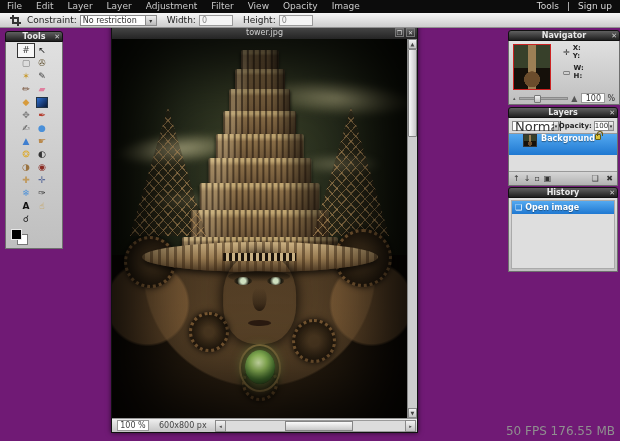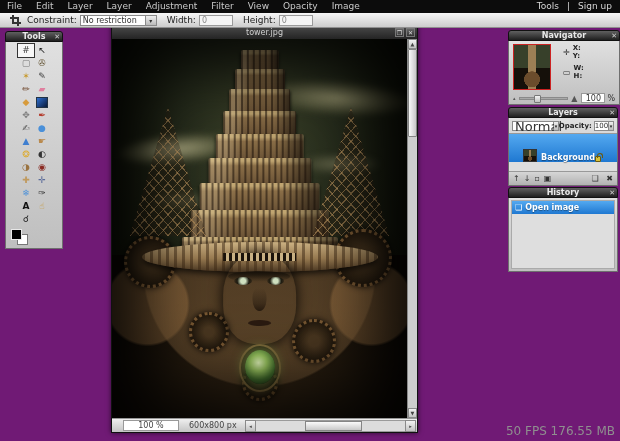--- a/index.html
+++ b/index.html
@@ -50,21 +50,21 @@
   .dtitle { height:13px; background:linear-gradient(#4a4a4a,#242424); color:#cfcfcf; font-size:8px; text-align:center; line-height:13px; position:relative; flex:0 0 13px; }
   .dbtns { position:absolute; right:2px; top:2px; display:flex; gap:2px; }
   .dbtn { width:9px; height:9px; background:linear-gradient(#666,#333); border:1px solid #777; color:#ddd; font-size:6px; line-height:7px; text-align:center; cursor:pointer; }
   .dmain { flex:1; display:flex; min-height:0; }
   .canvas { position:relative; flex:1; overflow:hidden; background:#050505; }
   .vscroll { flex:0 0 10px; background:#cdcdcd; border-left:1px solid #8a8a8a; display:flex; flex-direction:column; }
   .sbtn { height:10px; background:linear-gradient(#f2f2f2,#c2c2c2); border:1px solid #8a8a8a; font-size:5px; text-align:center; line-height:9px; color:#444; cursor:pointer; }
   .vtrack { flex:1; position:relative; }
   .vthumb { position:absolute; top:0; left:0; right:0; height:88px; background:linear-gradient(90deg,#fafafa,#c8c8c8); border:1px solid #858585; border-radius:1px; cursor:grab; }
   .dbottom { flex:0 0 14px; background:linear-gradient(#efefef,#c4c4c4); border-top:1px solid #979797; display:flex; align-items:center; font-size:8px; color:#444; }
-  .zoombox { width:56px; height:11px; background:#fff; border:1px solid #999; margin-left:11px; text-align:center; line-height:10px; }
+  .zoombox { width:32px; height:11px; background:#fff; border:1px solid #999; margin-left:5px; text-align:center; line-height:10px; }
   .dims { width:66px; padding-left:10px; }
   .hscroll { flex:1; height:12px; display:flex; align-items:stretch; margin-right:1px; }
   .hbtn { width:11px; background:linear-gradient(#f2f2f2,#c2c2c2); border:1px solid #8a8a8a; font-size:5px; line-height:11px; text-align:center; color:#444; cursor:pointer; }
   .htrack { flex:1; position:relative; background:#dcdcdc; border:1px solid #9a9a9a; border-left:none; border-right:none; }
   .hthumb { position:absolute; left:33%; width:38%; top:0; bottom:0; background:linear-gradient(#fafafa,#c8c8c8); border:1px solid #858585; cursor:grab; }
 
   
   .sky { position:absolute; inset:0; background:radial-gradient(ellipse at 50% 28%, #3c4229 0%, #262c1c 38%, #13160b 72%, #070704 100%); }
   .cloud { position:absolute; border-radius:50%; filter:blur(3px); }
   .c1 { left:2%; top:25%; width:40%; height:8%; background:radial-gradient(ellipse, rgba(200,195,150,.8), rgba(130,128,88,.3) 60%, transparent 75%); transform:rotate(-5deg); }
@@ -139,21 +139,21 @@
   .zpct { font-size:8px; color:#333; }
 
   #layers { left:508px; top:107px; width:110px; z-index:20; }
   #layers .pbody { height:68px; display:flex; flex-direction:column; }
   .lctrl { height:15px; display:flex; align-items:center; padding:0 3px; font-size:7px; color:#222; }
   .lsel { width:42px; height:10px; background:#fff; border:1px solid #8a8a8a; font-size:13px; line-height:9px; padding:0 2px; color:#333; }
   .lbtn { width:9px; height:10px; background:linear-gradient(#eee,#bbb); border:1px solid #8a8a8a; border-left:none; font-size:5px; line-height:9px; text-align:center; }
   .lop { font-weight:bold; margin:0 2px 0 auto; }
   .lopv { width:18px; height:10px; background:#fff; border:1px solid #8a8a8a; font-size:7px; line-height:9px; text-align:center; color:#333; }
   .llist { flex:1; background:#dedede; border-top:1px solid #999; border-bottom:1px solid #999; }
-  .lrow { height:28px; display:flex; align-items:flex-end; padding:0 14px; background:linear-gradient(#54a9f0,#1f78d1); cursor:pointer; }
+  .lrow { height:21px; display:flex; align-items:flex-start; padding:0 14px; background:linear-gradient(#54a9f0,#1f78d1); cursor:pointer; }
   .lthumb { width:20px; height:13px; border:1px solid #333; }
   .lname { flex:1; font-size:8px; font-weight:bold; color:#fff; padding-left:4px; text-shadow:0 1px 1px rgba(0,0,0,.4); }
   .padlock { position:relative; width:8px; height:6px; background:#d8c23a; border:1px solid #6a5a10; border-radius:1px; margin-right:2px; }
   .padlock::before { content:""; position:absolute; left:1px; top:-4px; width:4px; height:4px; border:1px solid #6a5a10; border-bottom:none; border-radius:3px 3px 0 0; }
   .lfoot { height:13px; background:linear-gradient(#d6d6d6,#b2b2b2); display:flex; align-items:center; padding:0 4px; font-size:8px; color:#333; }
   .lfoot span { margin-right:4px; cursor:pointer; }
   .lfoot .right { margin-left:auto; margin-right:0; }
   .lfoot .right span { margin:0 0 0 5px; }
 
   #history { left:508px; top:187px; width:110px; z-index:20; }

